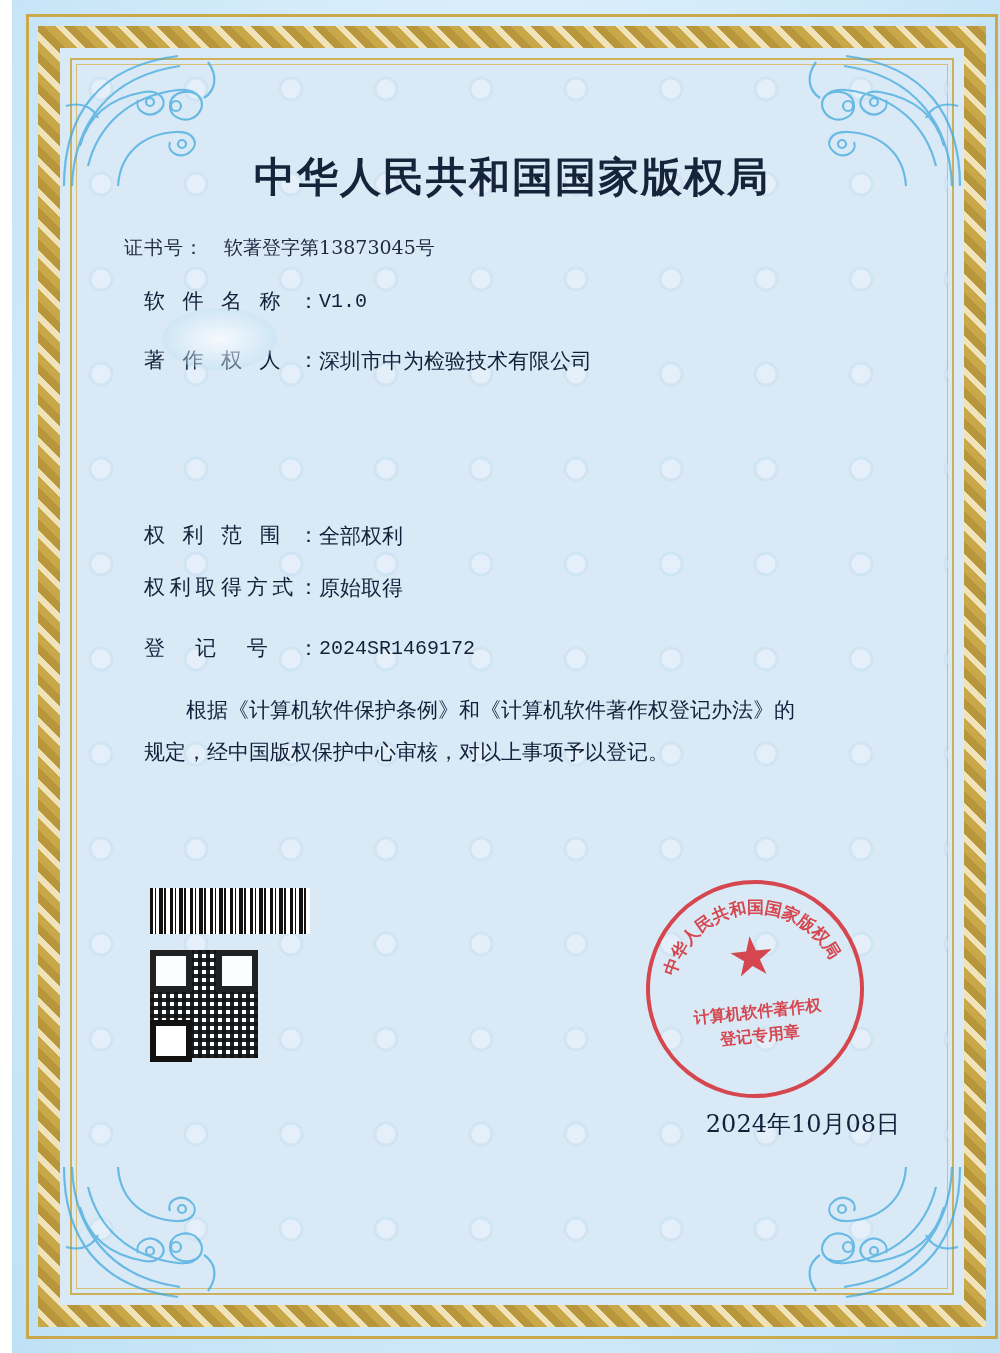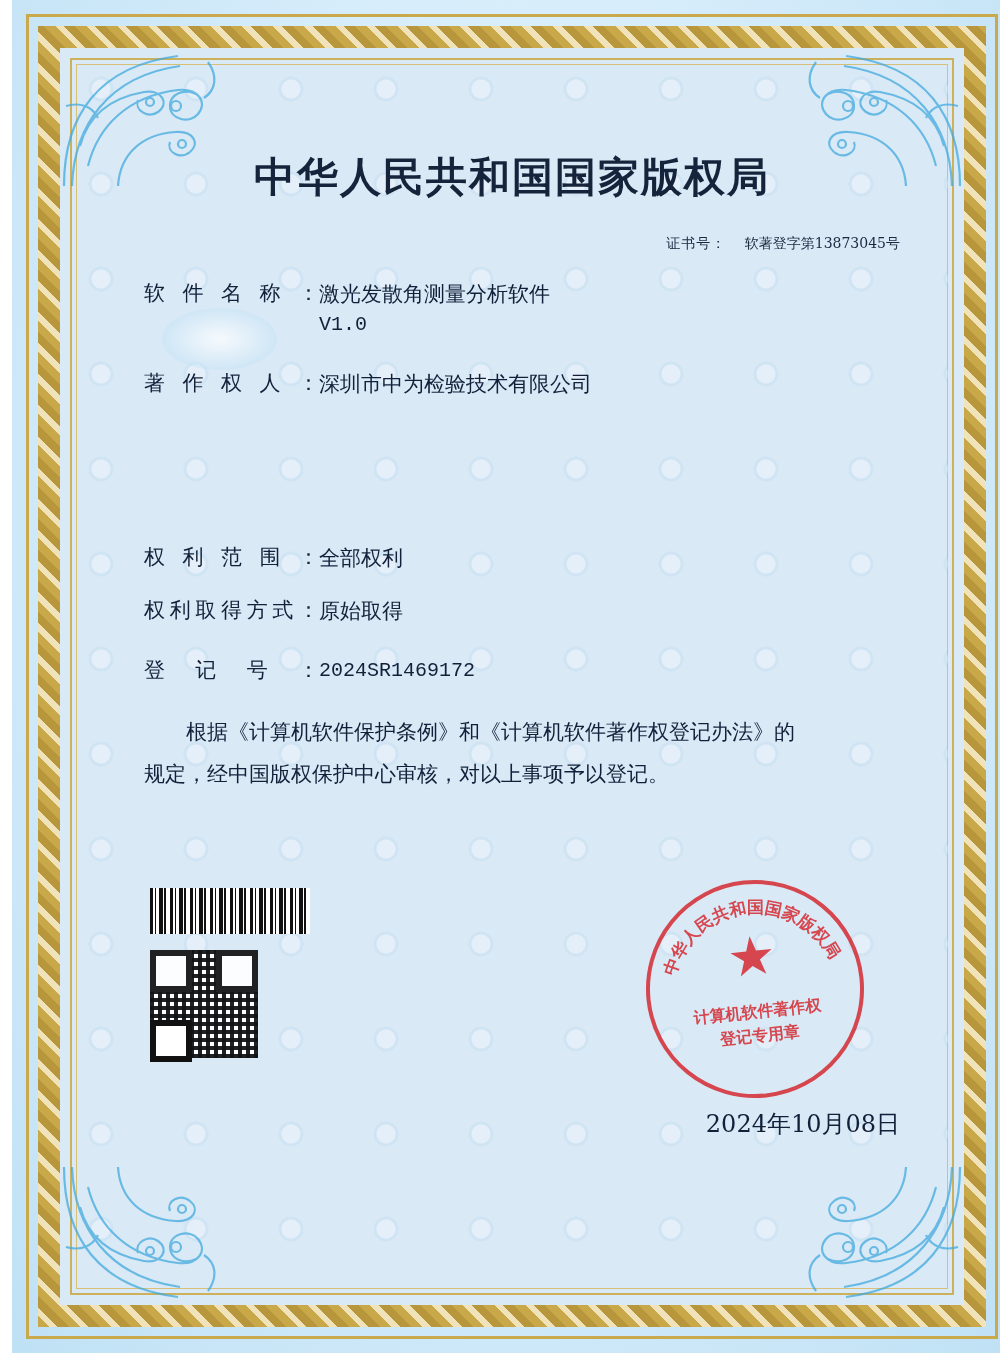--- a/index.html
+++ b/index.html
@@ -69,23 +69,22 @@
     font-family:"DejaVu Serif","Liberation Serif",serif;
     font-weight:bold;
     color:#15243a;
     letter-spacing:2px;
   }
   .title1{font-size:41px;line-height:1.35;}
   .title2{font-size:41px;line-height:1.35;margin-top:8px;}
 
   .cert-no{
     margin-top:30px;
-    text-align:right;
     padding-right:48px;
-    font-size:14px;
+    font-size:19px;
     color:#1b2840;
     font-family:"DejaVu Serif","Liberation Serif",serif;
     padding-left:48px;
   }
   .cert-no .lbl{letter-spacing:1px;}
   .cert-no .val{margin-left:14px;}
 
   .fields{margin-top:26px;padding-left:68px;font-size:21px;color:#12203a;
     font-family:"DejaVu Serif","Liberation Serif",serif;}
   .row{display:flex;align-items:flex-start;margin-bottom:22px;}
@@ -250,21 +249,20 @@
     <div class="cert-no">
       <span class="lbl">证书号：</span>
       <span class="val">软著登字第13873045号</span>
     </div>
 
     <div class="fields">
 
       <div class="row">
         <div class="k spread">软件名称：</div>
         <div class="v">
-          <div>激光发散角测量分析软件</div>
           <div class="mono">V1.0</div>
         </div>
       </div>
 
       <div class="row" style="margin-top:30px;">
         <div class="k spread">著作权人：</div>
         <div class="v">深圳市中为检验技术有限公司</div>
       </div>
 
       <div class="gap"></div>

